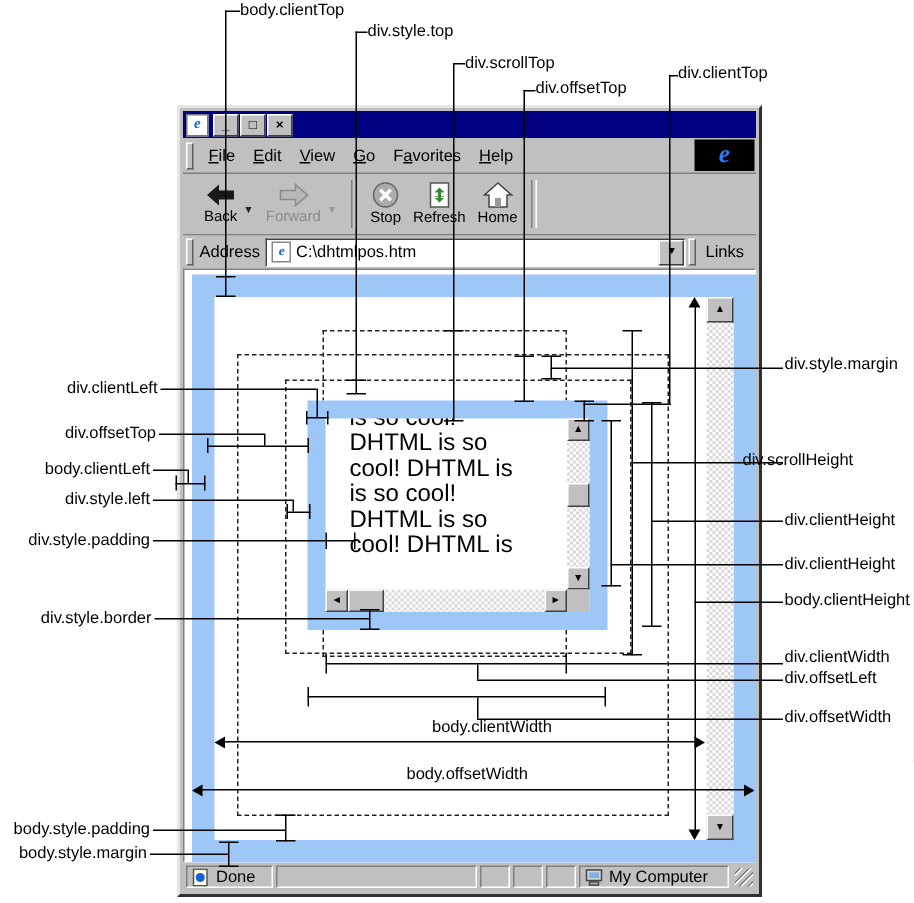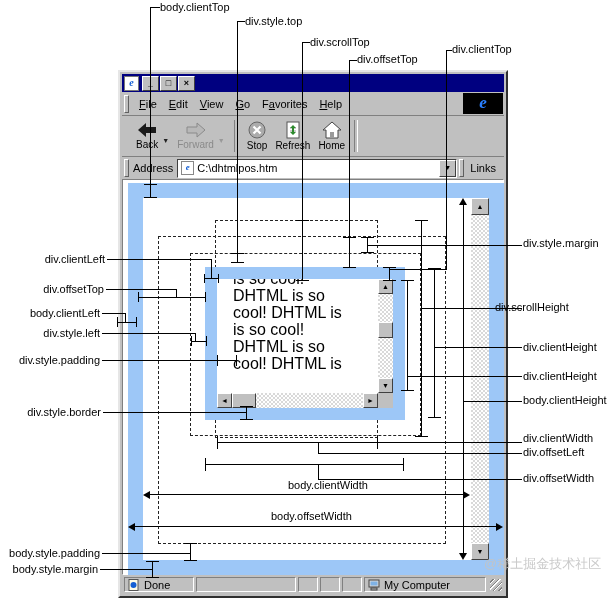--- a/index.html
+++ b/index.html
@@ -163,32 +163,32 @@
         <span>C:\dhtmlpos.htm</span>
         <span class="adrop">▼</span>
       </span>
       <span class="handle"></span>
       <span class="linkslbl">Links</span>
     </div>
 
     <div class="contentarea"></div>
 
     <div class="statusbar">
-      <span class="pane" style="width:70px">
+      <span class="pane" style="width:58px">
         <svg class="sicon" viewBox="0 0 12 12">
             <rect x="1" y="0.5" width="9" height="11" fill="#fffde8" stroke="#555"></rect>
             <circle cx="5.5" cy="6" r="3" fill="#1560d4"></circle>
           </svg>
         <span>Done</span>
       </span>
       <span class="pane grow"></span>
       <span class="pane" style="width:20px"></span>
       <span class="pane" style="width:20px"></span>
       <span class="pane" style="width:20px"></span>
-      <span class="pane" style="width:122px">
+      <span class="pane" style="width:100px">
         <svg class="sicon" viewBox="0 0 12 12">
             <rect x="1" y="1" width="10" height="7" fill="#d8d8d8" stroke="#444"></rect>
             <rect x="2.5" y="2.5" width="7" height="4" fill="#7fb2e5"></rect>
             <rect x="3" y="9" width="6" height="2" fill="#bbb" stroke="#444"></rect>
           </svg>
         <span>My Computer</span>
       </span>
       <span class="grip"></span>
     </div>
   </div>
@@ -388,14 +388,13 @@
     <div class="hl" style="left:148px;top:494px;width:319px;height:1px"></div>
     <span class="ah l" style="left:143px;top:491px"></span>
     <span class="ah r" style="left:463px;top:491px"></span>
   </div>
   <div>
     <div class="hl" style="left:133px;top:526px;width:367px;height:1px"></div>
     <span class="ah l" style="left:128px;top:523px"></span>
     <span class="ah r" style="left:496px;top:523px"></span>
   </div>
 
-  <div class="wm">@稀土掘金技术社区</div>
 </div>
 
 </body></html>

